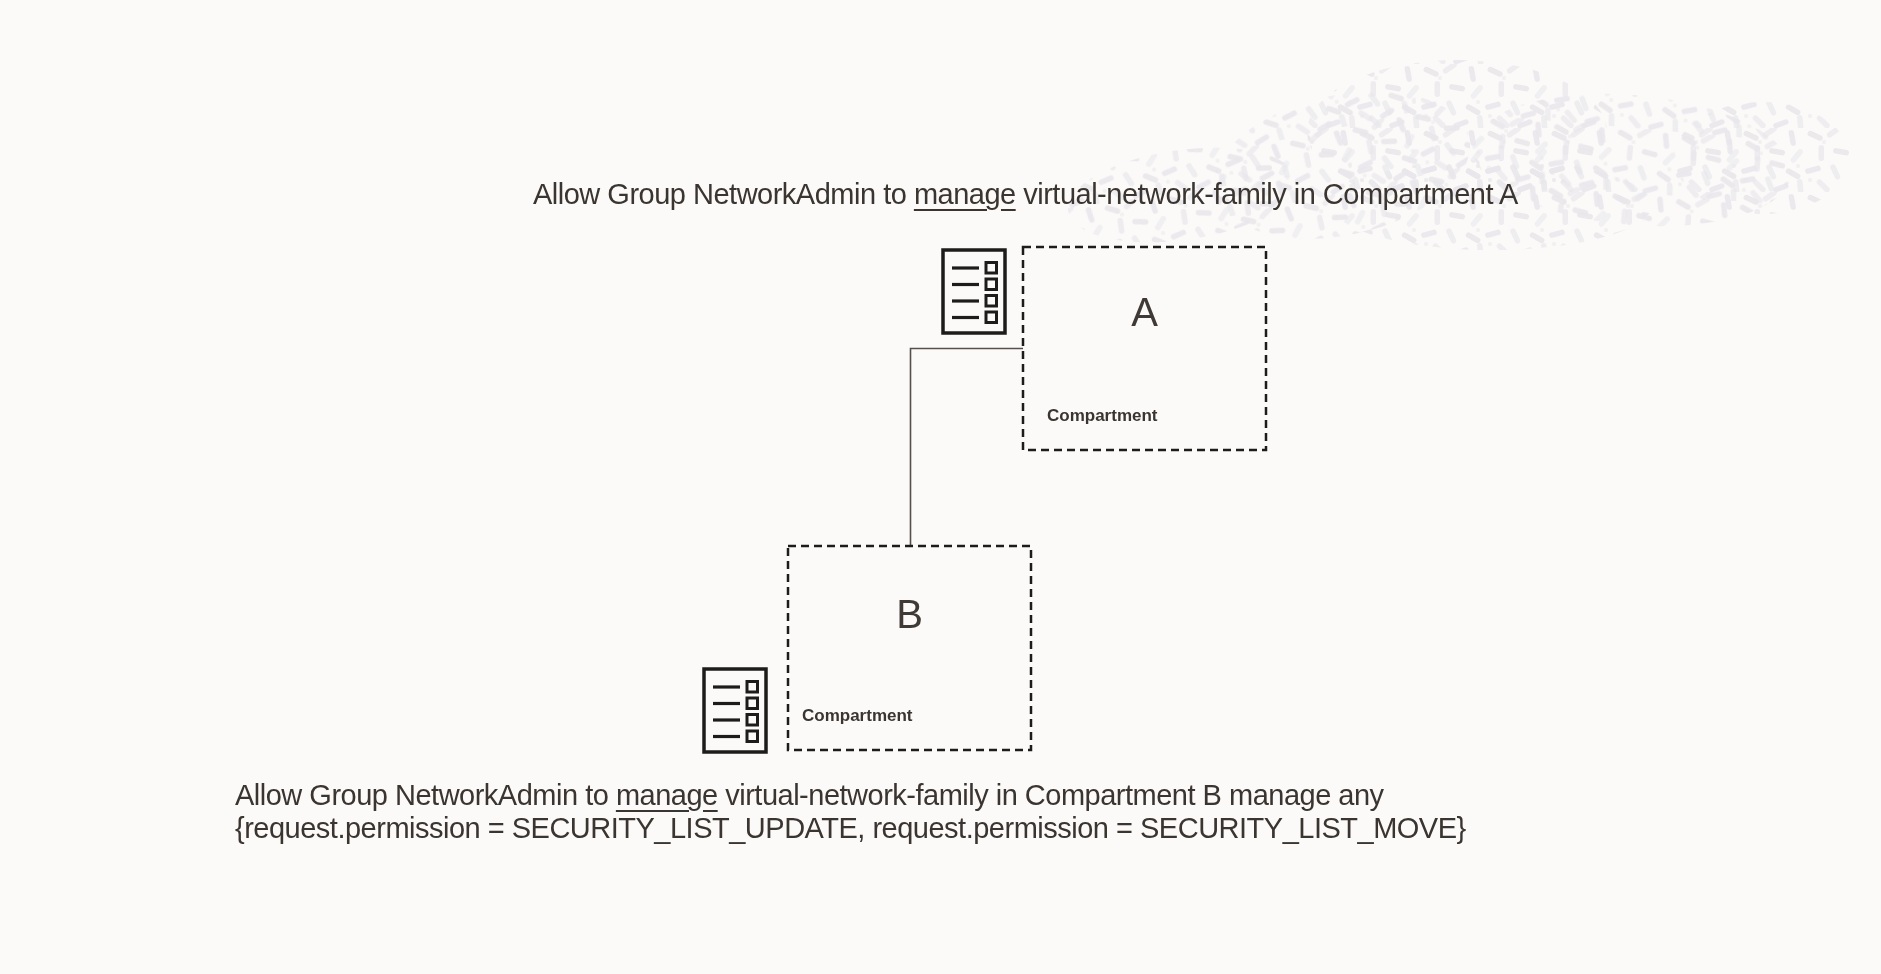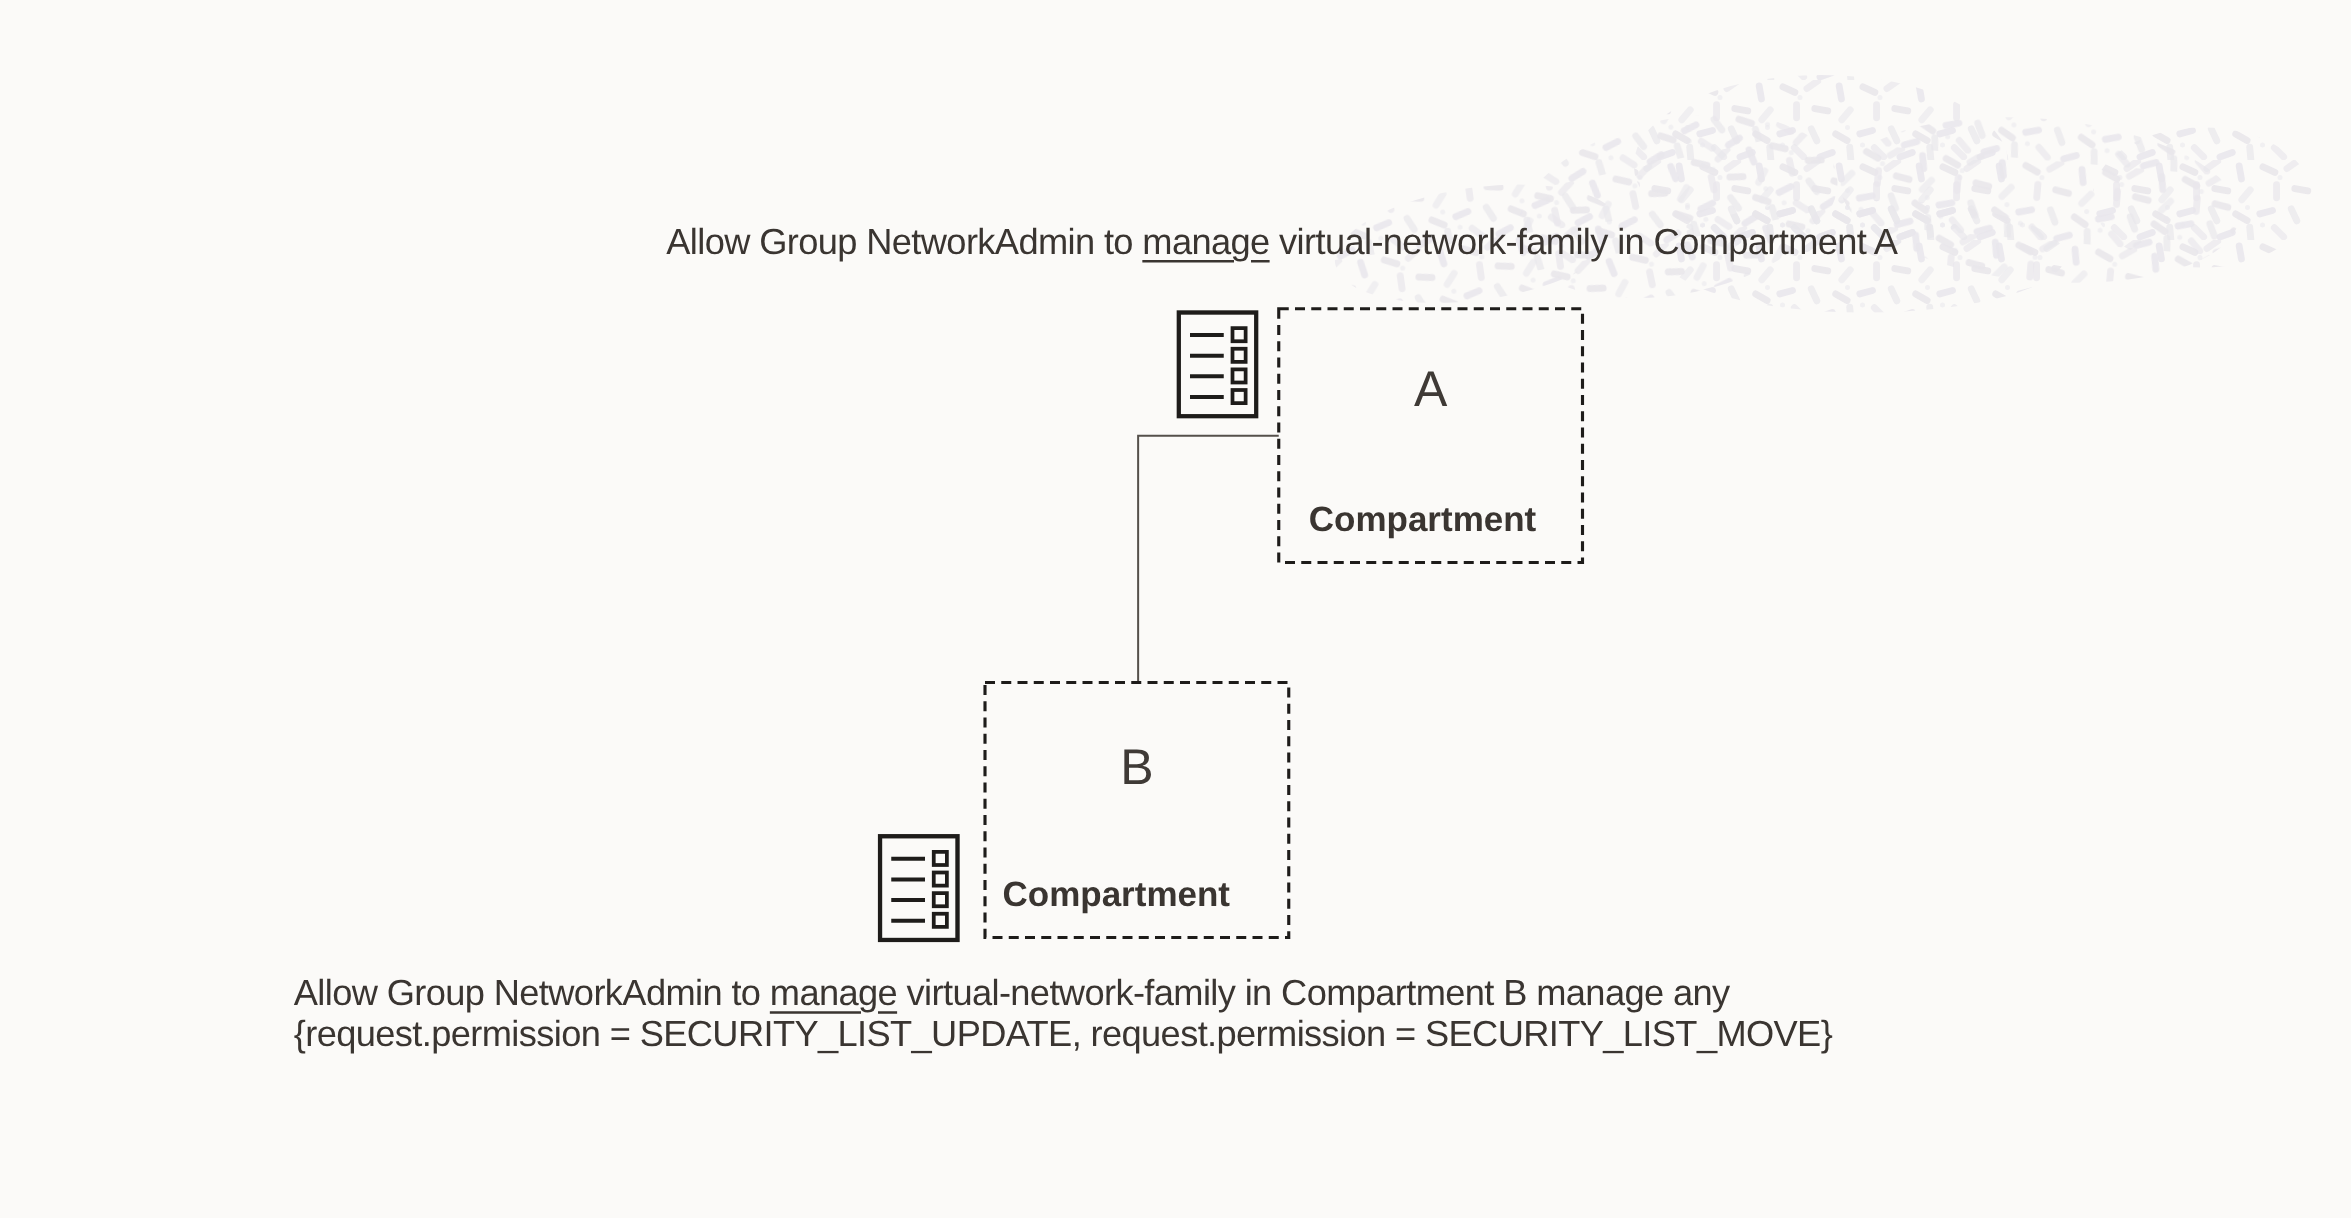--- a/index.html
+++ b/index.html
@@ -53,21 +53,21 @@
     width: 243px;
     text-align: center;
     font-size: 40px;
     line-height: 44px;
     color: #3f3a36;
   }
   .letter-a { left: 1011px; top: 290px; }
   .letter-b { left: 776px;  top: 592px; }
   .compartment-label {
     position: absolute;
-    font-size: 28px;
+    font-size: 17px;
     line-height: 26px;
     font-weight: 600;
     color: #3a3531;
     white-space: nowrap;
   }
   .label-a { left: 1035px; top: 403px; }
   .label-b { left: 790px;  top: 703px; }
 </style>
 </head>
 <body>

